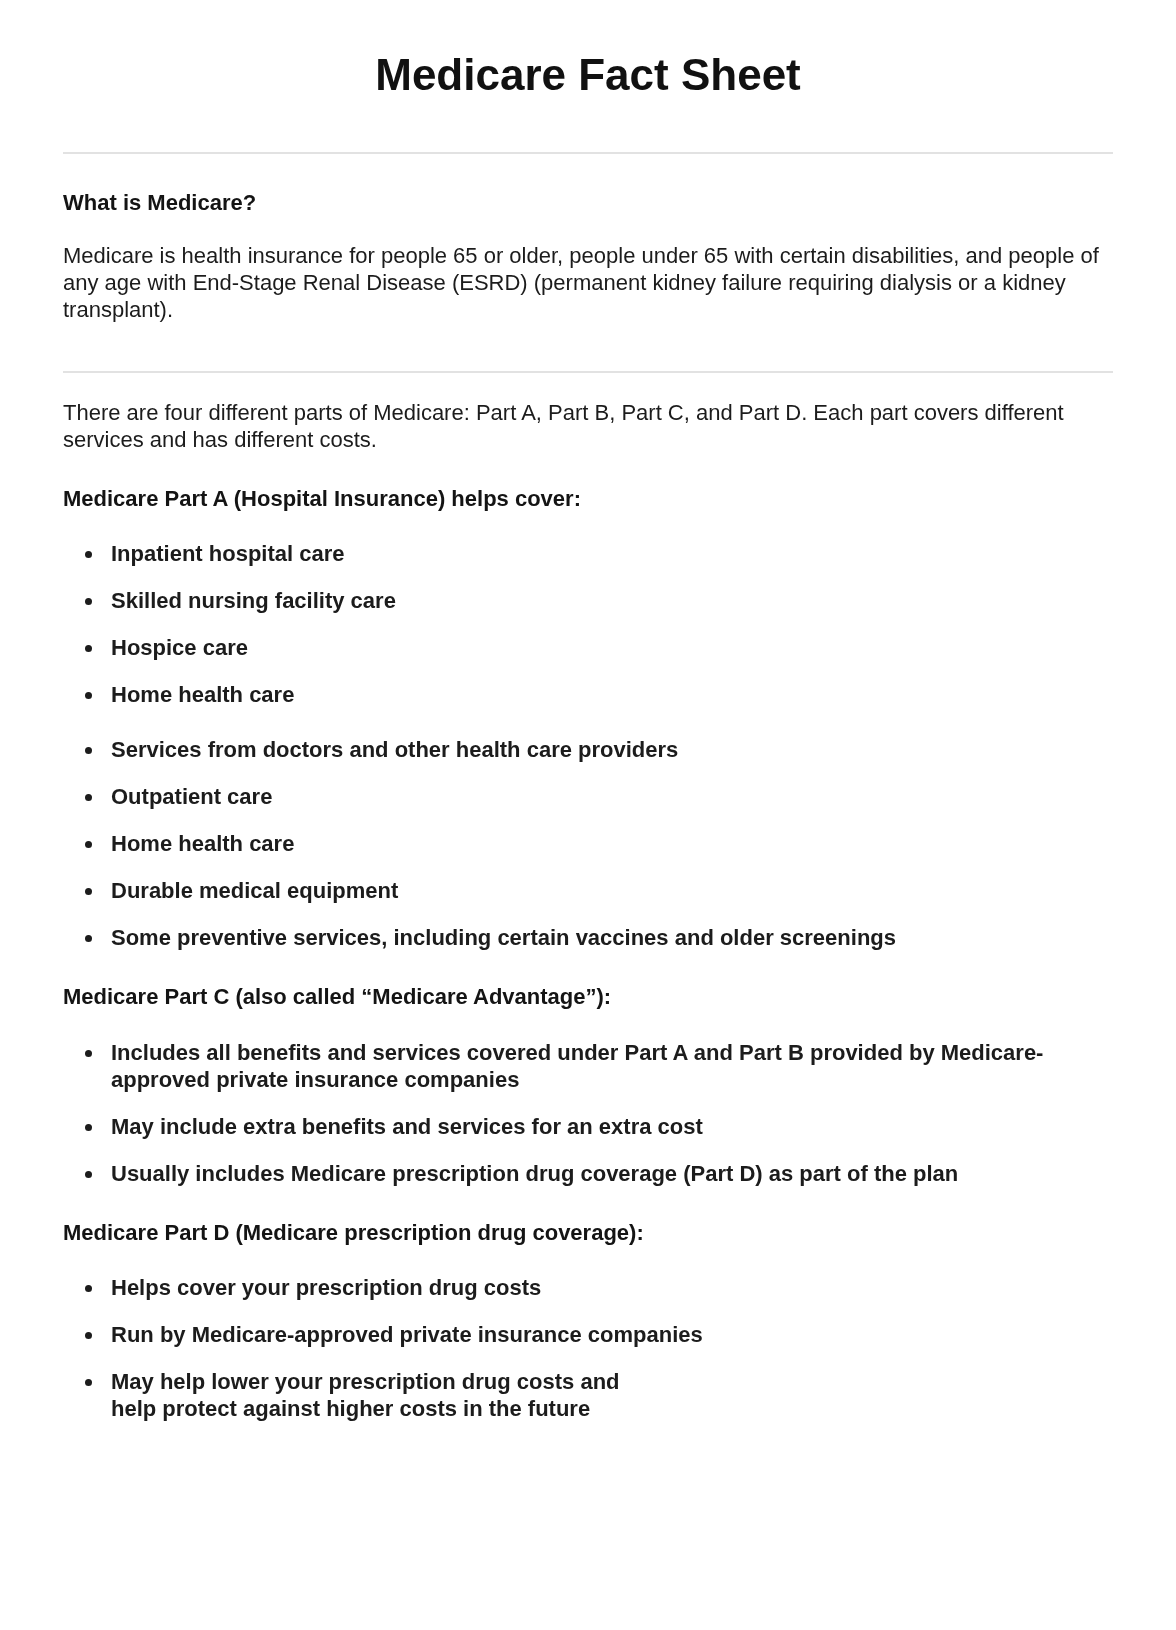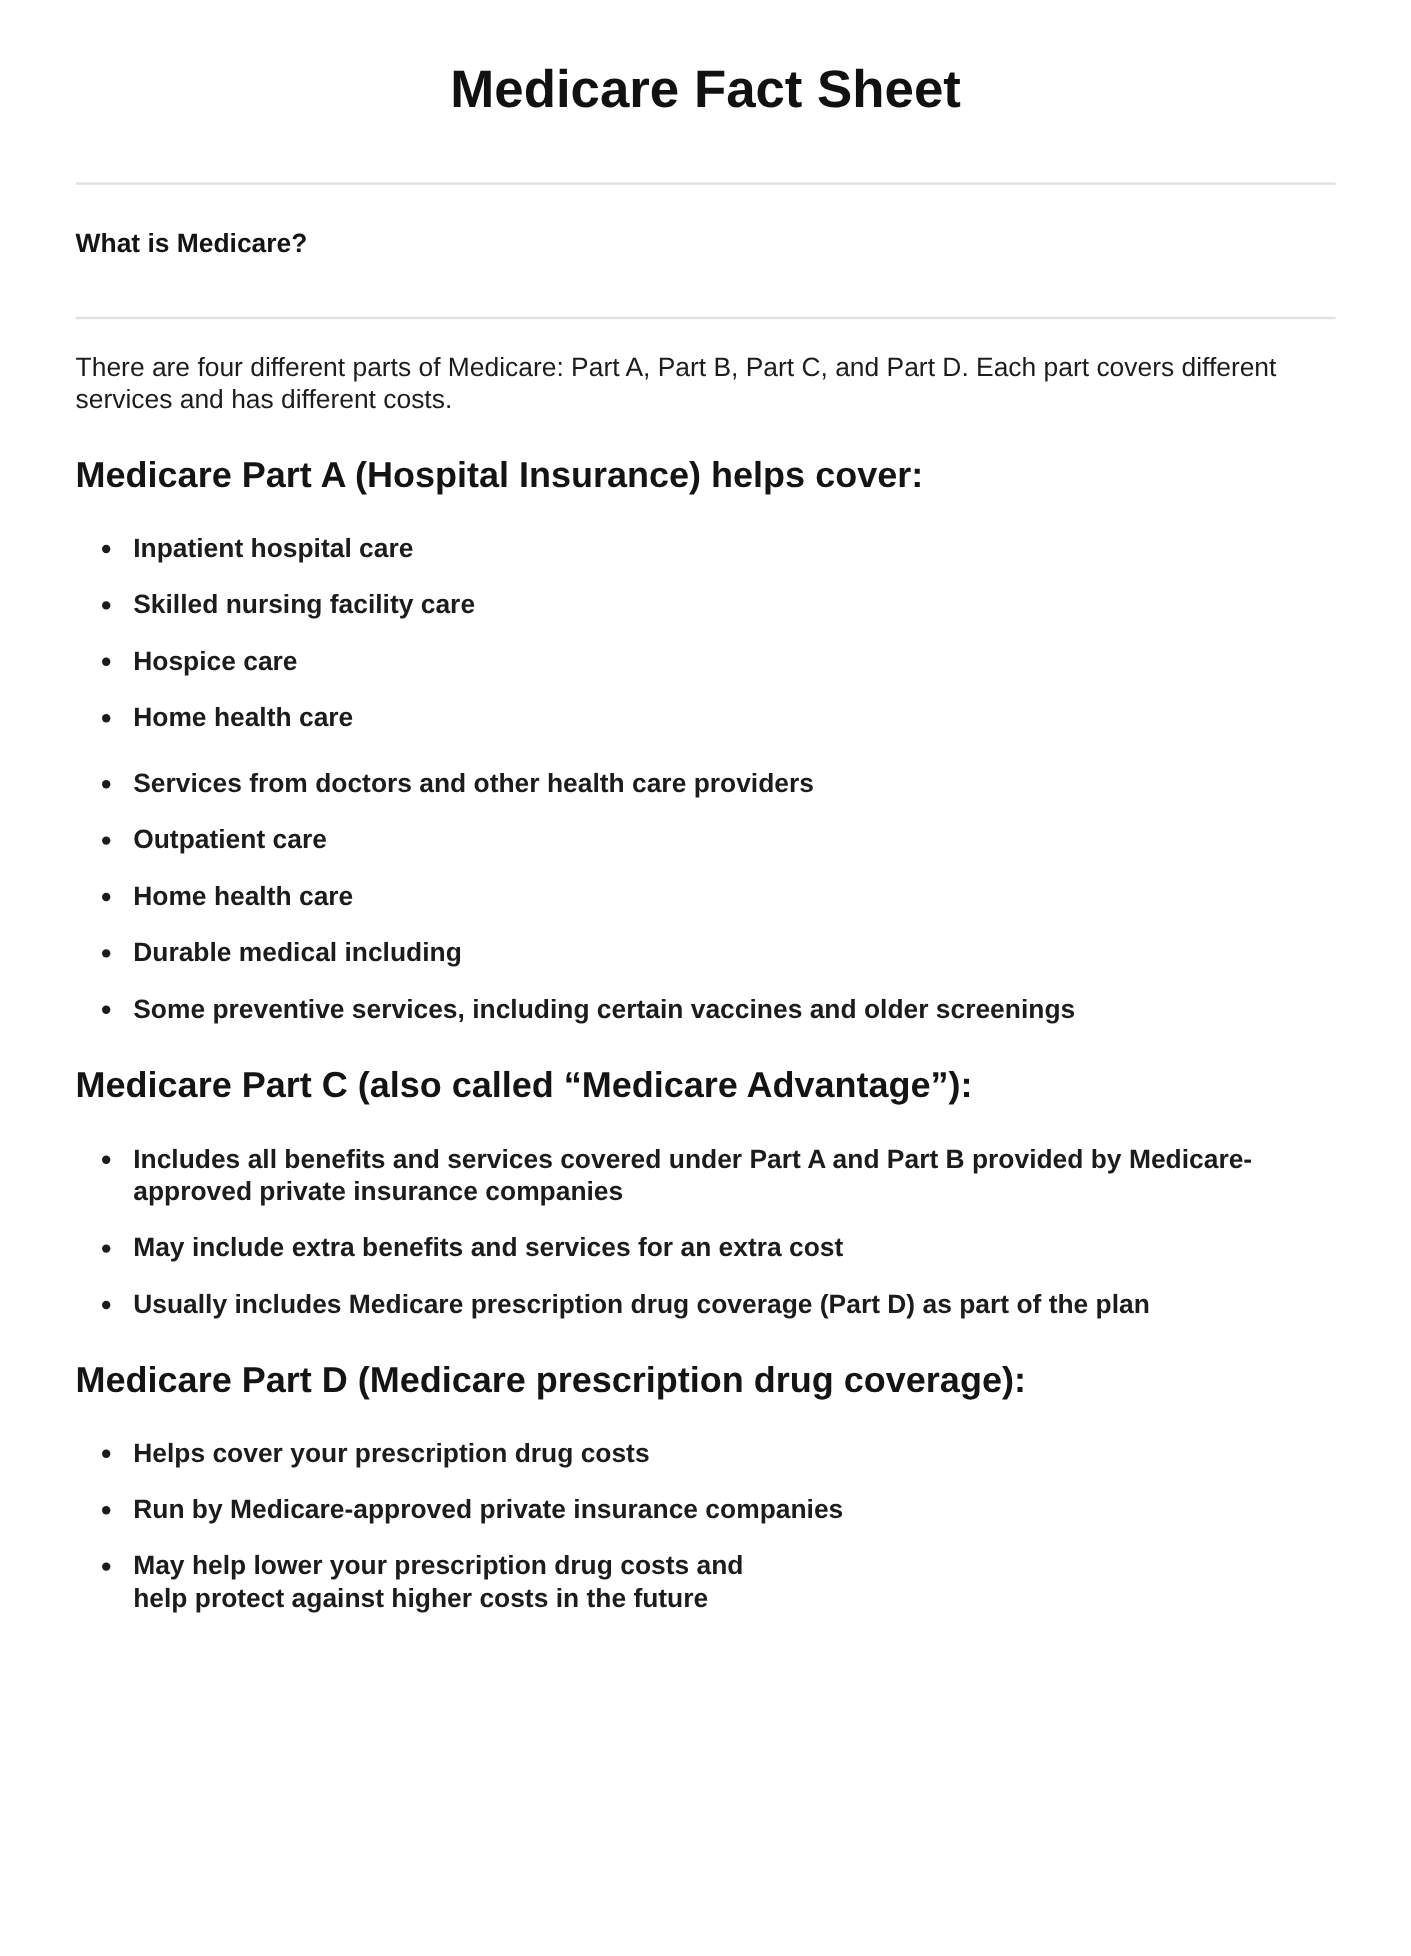--- a/index.html
+++ b/index.html
@@ -40,21 +40,21 @@
     color: #141414;
     margin: 36px 0 0 0;
   }
   p.section-paragraph {
     font-size: 22px;
     line-height: 27px;
     margin: 26px 0 0 0;
     color: #1c1c1c;
   }
   h3.subsection-heading {
-    font-size: 30px;
+    font-size: 22px;
     line-height: 1.25;
     font-weight: bold;
     color: #141414;
     margin: 32px 0 0 0;
   }
   ul.bullet-list {
     margin: 28px 0 0 0;
     padding: 0 0 0 42px;
     list-style-type: disc;
     font-weight: bold;
@@ -72,40 +72,41 @@
 <body>
 
 <div class="page">
 
   <h1 class="doc-title">Medicare Fact Sheet</h1>
 
   <hr class="divider">
 
   <section>
     <h2 class="section-heading">What is Medicare?</h2>
+    <p class="section-paragraph">Medicare is health insurance for people 65 or older, people under 65 with certain disabilities, and people of any age with End-Stage Renal Disease (ESRD) (permanent kidney failure requiring dialysis or a kidney transplant).</p>
   </section>
 
   <hr class="divider second">
 
   <section>
     <p class="section-paragraph">There are four different parts of Medicare: Part A, Part B, Part C, and Part D. Each part covers different services and has different costs.</p>
 
     <h3 class="subsection-heading">Medicare Part A (Hospital Insurance) helps cover:</h3>
     <ul class="bullet-list">
       <li>Inpatient hospital care</li>
       <li>Skilled nursing facility care</li>
       <li>Hospice care</li>
       <li>Home health care</li>
     </ul>
 
     <ul class="bullet-list">
       <li>Services from doctors and other health care providers</li>
       <li>Outpatient care</li>
       <li>Home health care</li>
-      <li>Durable medical including</li>
+      <li>Durable medical equipment</li>
       <li>Some preventive services, including certain vaccines and older screenings</li>
     </ul>
 
     <h3 class="subsection-heading">Medicare Part C (also called “Medicare Advantage”):</h3>
     <ul class="bullet-list">
       <li>Includes all benefits and services covered under Part A and Part B provided by Medicare-approved private insurance companies</li>
       <li>May include extra benefits and services for an extra cost</li>
       <li>Usually includes Medicare prescription drug coverage (Part D) as part of the plan</li>
     </ul>
 

